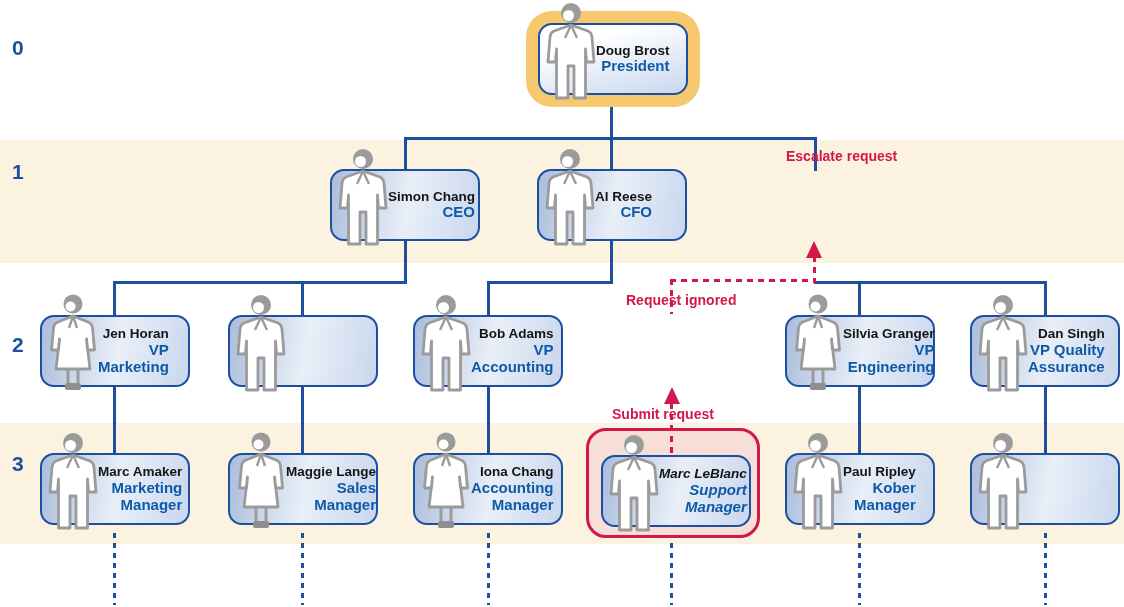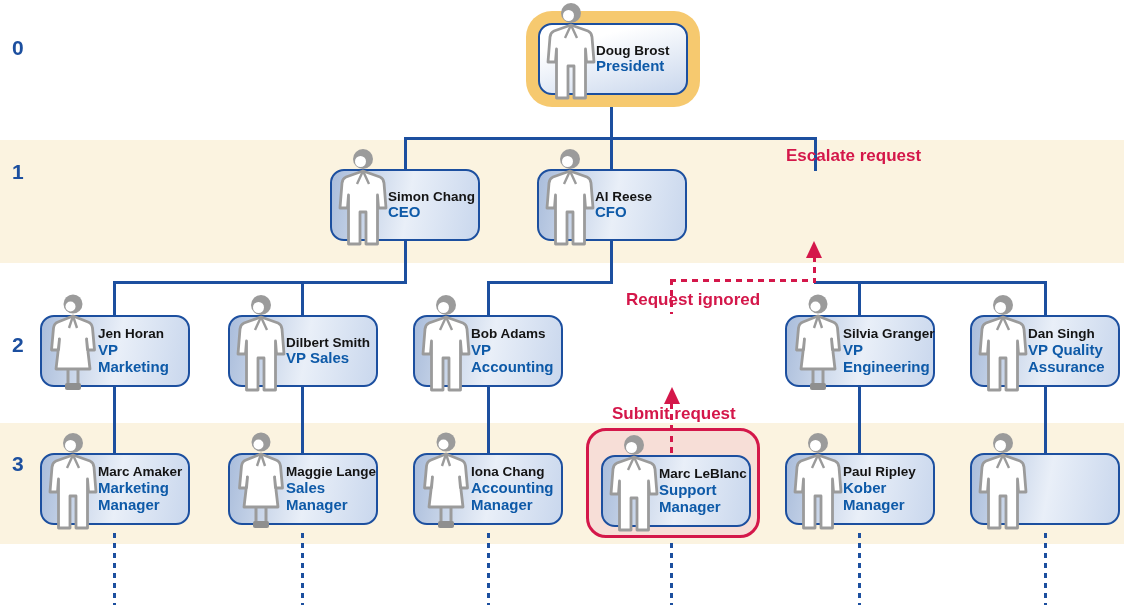--- a/index.html
+++ b/index.html
@@ -23,30 +23,30 @@
       border-left:8.5px solid transparent;border-right:8.5px solid transparent;
       border-bottom:17px solid #d4174a;}
   
   .node{position:absolute;width:150px;height:72px;border:2.5px solid #1c4f9f;
         border-radius:14px;box-sizing:border-box;
         background:linear-gradient(100deg,#aabddb 0%,#e9eff8 52%,#c9d7ed 100%);}
   .node.prez{background:linear-gradient(165deg,#ffffff 25%,#c9d7ed 100%);border-radius:14px;}
   .halo-orange{position:absolute;width:174px;height:96px;background:#f6c96f;
         border-radius:26px;}
   .halo-red{position:absolute;width:174px;height:110px;background:#f7ded7;
-        border:3px solid #d4174a;border-radius:20px;box-sizing:border-box;}
+        border:3px solid #d4174a;border-radius:20px;box-sizing:border-box;font-style:italic;}
   .halo-orange .node,.halo-red .node{left:12px;}
   .halo-orange .node{top:12px;}
   .halo-red .node{top:24px;}
   .txt{position:absolute;left:56px;top:0;height:100%;display:flex;
-       flex-direction:column;justify-content:center;}
+       flex-direction:column;justify-content:center;text-align:right;}
   .name{color:#141414;font-weight:bold;font-size:13.5px;line-height:1.15;white-space:pre;}
   .title{color:#0e5aa8;font-weight:bold;font-size:15px;line-height:1.12;white-space:pre;}
   .person{position:absolute;left:1px;top:-23px;width:60px;height:98px;overflow:visible;}
-  .redlabel{position:absolute;color:#d4174a;font-weight:bold;font-size:17px;
+  .redlabel{position:absolute;color:#d4174a;font-weight:bold;font-size:14px;
         line-height:20px;white-space:pre;z-index:7;}
   .z1{z-index:1}.z5{z-index:5}
   .node,.halo-orange,.halo-red{z-index:3}
   .person{z-index:4}
 </style>
 </head>
 <body>
 
 <svg width="0" height="0" style="position:absolute">
   <defs>
@@ -145,24 +145,20 @@
     <div class="txt">
       <div class="name">Jen Horan</div>
       <div class="title">VP
 Marketing</div>
     </div>
   </div>
   <div class="node" style="left:228px;top:315px">
     <svg class="person">
         <use href="#sym-male"></use>
       </svg>
-    <div class="txt">
-      <div class="name">Dilbert Smith</div>
-      <div class="title">VP Sales</div>
-    </div>
   </div>
   <div class="node" style="left:413px;top:315px">
     <svg class="person">
         <use href="#sym-male"></use>
       </svg>
     <div class="txt">
       <div class="name">Bob Adams</div>
       <div class="title">VP
 Accounting</div>
     </div>

